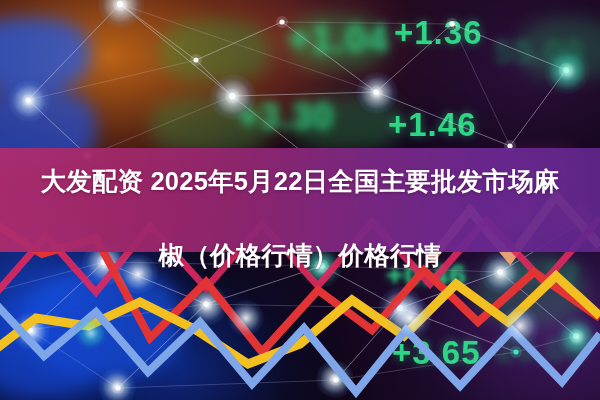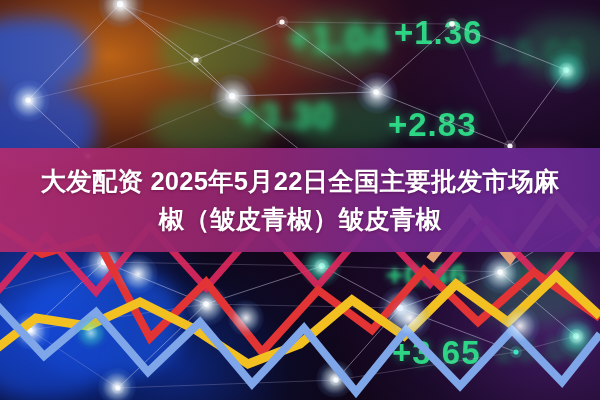--- a/index.html
+++ b/index.html
@@ -109,20 +109,21 @@
     justify-content: center;
   }
   .title-line {
     color: #ffffff;
     font-weight: 700;
     font-size: 25.5px;
     line-height: 38px;
     letter-spacing: 0.2px;
     white-space: nowrap;
     text-shadow: 0 1px 3px rgba(60,0,40,0.45);
+    margin-top: 36px;
   }
 </style>
 </head>
 <body>
 
 <div id="stage">
 
   <div class="layer bg-base"></div>
 
   <div class="layer blobs">
@@ -137,21 +138,21 @@
     <div class="blob" style="left:30px;  top:268px; width:150px; height:110px; background:rgba(24,86,235,0.72);"></div>
     <div class="blob" style="left:-20px; top:300px; width:130px; height:96px;  background:rgba(20,70,210,0.68);"></div>
     <div class="blob" style="left:496px; top:150px; width:90px;  height:60px;  background:rgba(220,60,140,0.30);"></div>
   </div>
 
   <div class="layer">
     <span class="ticker blur-hi" style="left:288px; top:18px; font-size:38px;">+1.04</span>
     <span class="ticker sharp" style="left:394px; top:14px; font-size:33px;">+1.36</span>
     <span class="ticker blur-hi dim" style="left:494px; top:32px; font-size:34px;">55.00</span>
     <span class="ticker blur-hi" style="left:238px; top:96px; font-size:36px;">+3.30</span>
-    <span class="ticker sharp" style="left:388px; top:106px; font-size:33px;">+2.83</span>
+    <span class="ticker sharp" style="left:388px; top:106px; font-size:33px;">+1.46</span>
     <span class="ticker blur-hi pinkish" style="left:496px; top:198px; font-size:36px;">37.00</span>
     <span class="ticker mid blur-mid" style="left:386px; top:258px; font-size:30px;">+0.46</span>
     <span class="ticker sharp" style="left:392px; top:334px; font-size:33px;">+3.65</span>
     <span class="ticker blur-hi dim" style="left:496px; top:330px; font-size:34px;">20.00</span>
     <span class="ticker blur-hi dim" style="left:498px; top:256px; font-size:30px;">+3.22</span>
   </div>
 
   <svg class="net" viewBox="0 0 600 400" preserveAspectRatio="none">
     <g>
       <line x1="120" y1="4" x2="232" y2="96"></line>
@@ -274,17 +275,17 @@
     <div class="spark" style="left:118px; top:254px; width:40px; height:40px; opacity:0.95;"></div>
     <div class="spark" style="left:228px; top:300px; width:36px; height:36px; opacity:0.9;"></div>
     <div class="spark" style="left:388px; top:296px; width:44px; height:44px; opacity:0.95;"></div>
     <div class="spark" style="left:500px; top:306px; width:40px; height:40px; opacity:0.9;"></div>
     <div class="spark teal" style="left:74px; top:316px; width:34px; height:34px; opacity:0.8;"></div>
   </div>
 
   <div class="band" style="top:148px; height:104px;">
     <div class="band-inner">
       <div class="title-line">大发配资 2025年5月22日全国主要批发市场麻</div>
-      <div class="title-line">椒（皱皮青椒）皱皮青椒</div>
+      <div class="title-line">椒（价格行情）价格行情</div>
     </div>
   </div>
 
 </div>
 
 </body></html>

